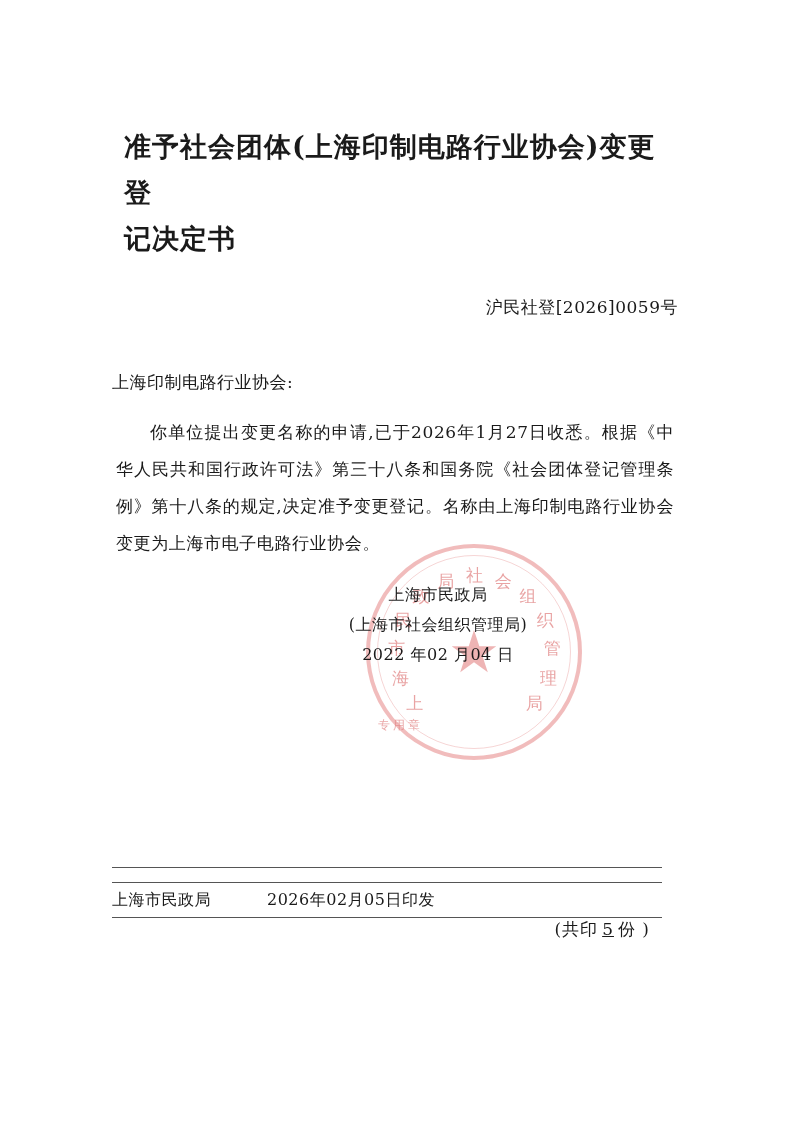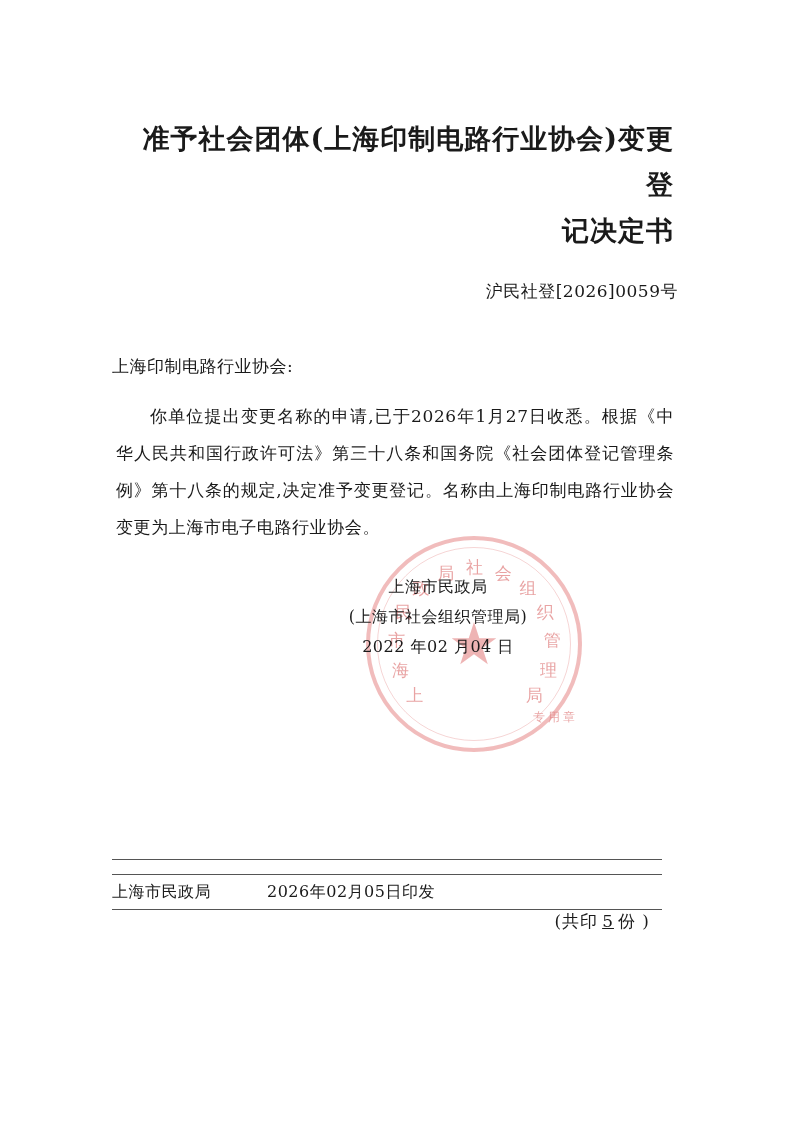--- a/index.html
+++ b/index.html
@@ -16,26 +16,26 @@
     overflow: hidden;
   }
   .page {
     position: relative;
     width: 790px;
     height: 1122px;
     box-sizing: border-box;
     padding: 0 112px;
   }
   .doc-title {
-    margin: 4px;
+    margin: 12px;
     padding-top: 112px;
     font-size: 27px;
     font-weight: bold;
     line-height: 46px;
-    text-align: right;
+    text-align: left;
     letter-spacing: 1px;
     font-family: "DejaVu Serif", "Liberation Serif", serif;
   }
   .doc-number {
     margin: 0;
     padding-top: 22px;
     text-align: right;
     font-size: 17px;
     letter-spacing: 0.5px;
   }
@@ -112,24 +112,24 @@
     position: absolute;
     left: 50%;
     top: 50%;
     font-size: 17px;
     color: rgba(205, 50, 50, 0.72);
     font-family: "DejaVu Serif", "Liberation Serif", serif;
     transform-origin: 0 0;
   }
   .seal-bottom {
     position: absolute;
-    left: 0;
+    left: 8px;
     bottom: 22px;
     width: 208px;
-    text-align: right;
+    text-align: left;
     font-size: 12px;
     color: rgba(205, 50, 50, 0.7);
     letter-spacing: 3px;
   }
   .footer {
     position: absolute;
     left: 112px;
     right: 128px;
     top: 855px;
   }

